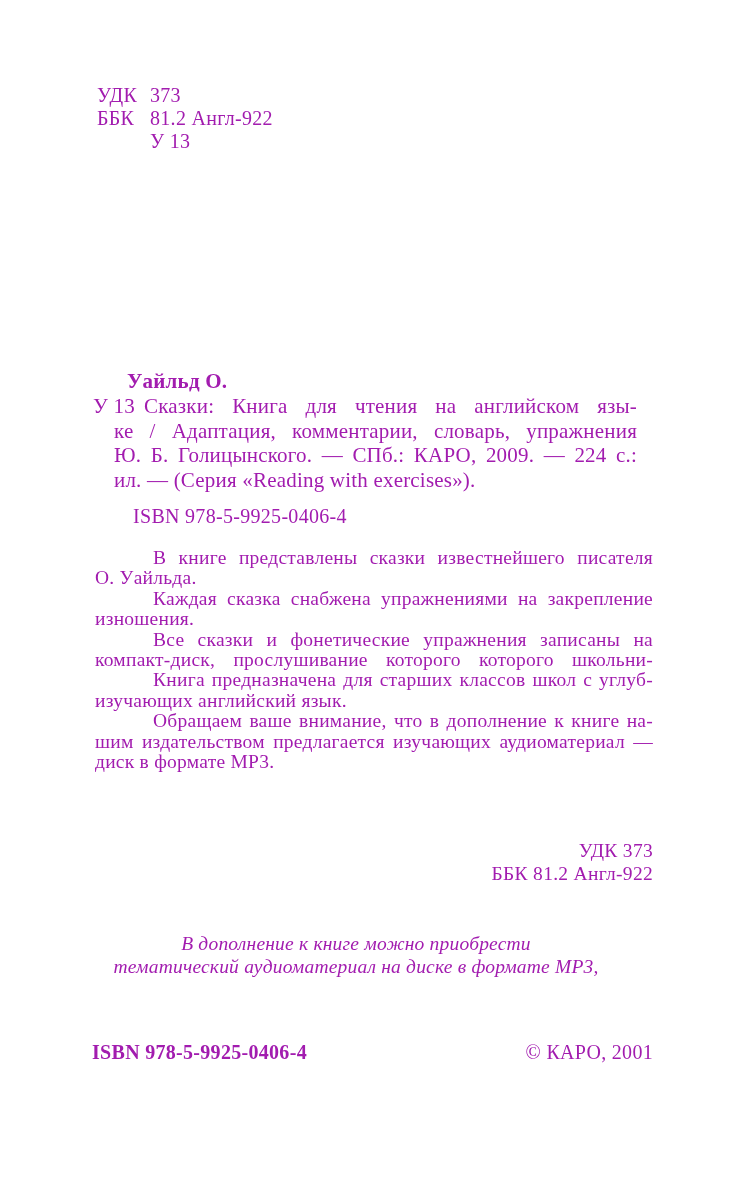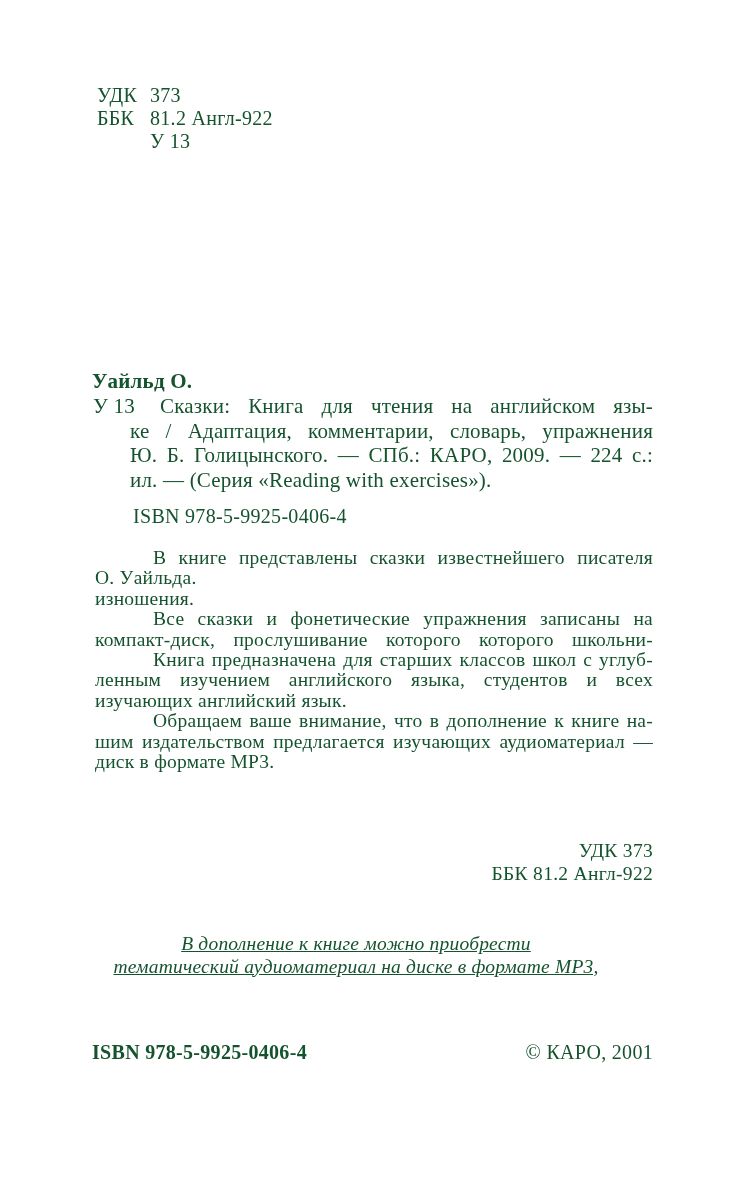--- a/index.html
+++ b/index.html
@@ -2,21 +2,21 @@
 <html><head>
 <meta charset="utf-8">
 <style>
   html, body { margin: 0; padding: 0; }
   body { background: #ffffff; }
   .page {
     position: relative;
     width: 739px;
     height: 1182px;
     background: #ffffff;
-    color: #14532d;
+    color: #a21caf;
     font-family: "Liberation Serif", "DejaVu Serif", serif;
     overflow: hidden;
   }
   
   .codes-top {
     position: absolute;
     left: 97px; top: 84px;
     font-size: 20px;
     line-height: 23px;
     letter-spacing: 0.3px;
@@ -25,23 +25,23 @@
   .code-label { width: 53px; }
   
   .entry {
     position: absolute;
     left: 92px; top: 369px;
     width: 561px;
     font-size: 21px;
     line-height: 24.8px;
     letter-spacing: 0.2px;
   }
-  .entry-author { font-weight: bold; }
+  .entry-author { margin-left: 35px; font-weight: bold; }
   .entry-sign { position: absolute; left: 1px; top: 24.8px; }
-  .entry-lines { margin-left: 38px; width: 523px; }
+  .entry-lines { margin-left: 22px; width: 523px; }
   .jline { text-align: justify; text-align-last: justify; }
   .first-entry-line { padding-left: 30px; }
   
   .isbn-mid {
     position: absolute;
     left: 133px; top: 505px;
     font-size: 20px;
     letter-spacing: 0.3px;
   }
   
@@ -68,21 +68,20 @@
   
   .note {
     position: absolute;
     left: 59px; top: 933px;
     width: 594px;
     text-align: center;
     font-style: italic;
     font-size: 19.5px;
     line-height: 22.6px;
     letter-spacing: 0.2px;
-    text-decoration: underline;
   }
   
   .footer {
     position: absolute;
     left: 92px; top: 1041px;
     width: 561px;
     display: flex;
     justify-content: space-between;
     font-size: 20px;
     letter-spacing: 0.3px;
@@ -121,29 +120,29 @@
   </div>
 
   <div class="isbn-mid">ISBN 978-5-9925-0406-4</div>
 
   <div class="annotation">
     <div>
       <div class="jline indent">В книге представлены сказки известнейшего писателя</div>
       <div>О. Уайльда.</div>
     </div>
     <div>
+      <div class="jline indent">Каждая сказка снабжена упражнениями на закрепление</div>
       <div>изношения.</div>
     </div>
     <div>
       <div class="jline indent">Все сказки и фонетические упражнения записаны на</div>
       <div class="jline">компакт-диск, прослушивание которого которого школьни-</div>
     </div>
     <div>
       <div class="jline indent">Книга предназначена для старших классов школ с углуб-</div>
-      <div class="jline">ленным изучением английского языка, студентов и всех</div>
       <div>изучающих английский язык.</div>
     </div>
     <div>
       <div class="jline indent">Обращаем ваше внимание, что в дополнение к книге на-</div>
       <div class="jline">шим издательством предлагается изучающих аудиоматериал —</div>
       <div>диск в формате MP3.</div>
     </div>
   </div>
 
   <div class="codes-bottom">

